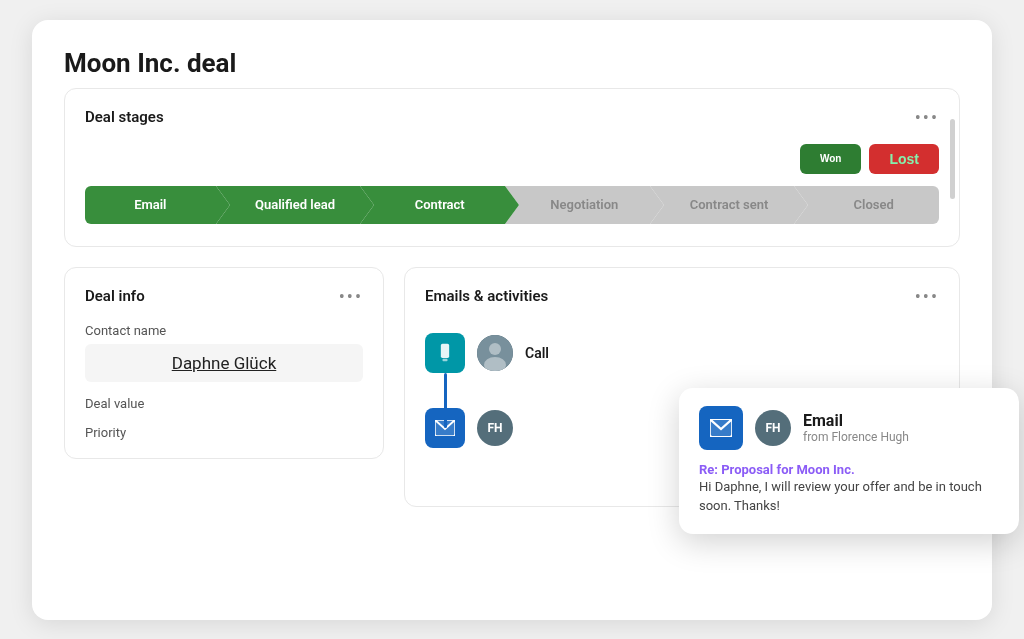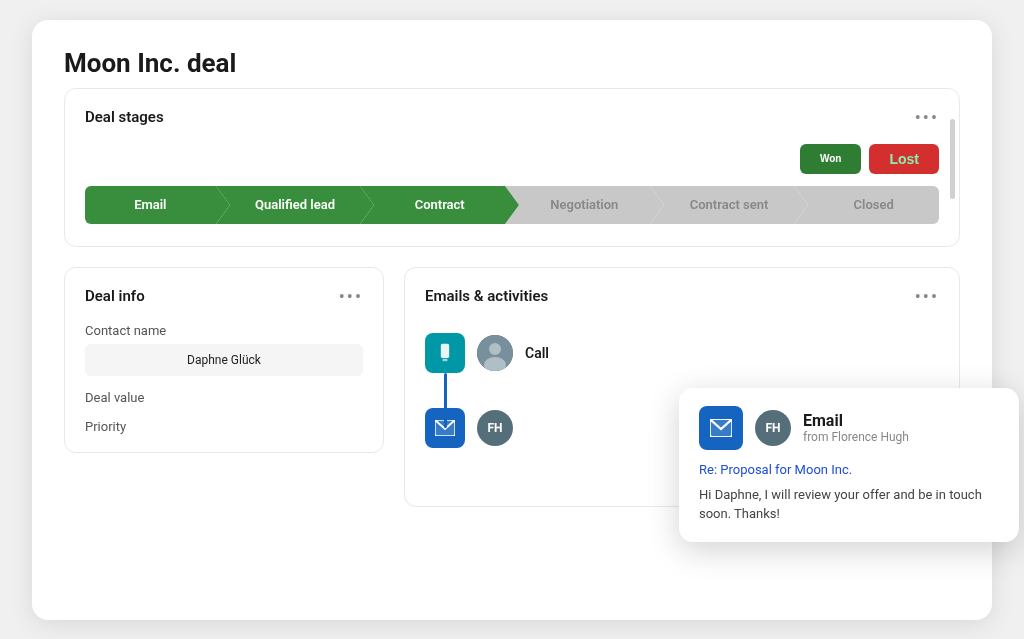--- a/index.html
+++ b/index.html
@@ -174,23 +174,24 @@
       margin-bottom: 6px;
       margin-top: 14px;
     }
     .field-label:first-of-type {
       margin-top: 6px;
     }
     .field-value {
       background: #f5f5f5;
       border-radius: 6px;
       padding: 9px 14px;
-      font-size: 12px;
+      font-size: 17px;
       color: #222;
       text-align: center;
+      text-decoration: underline;
     }
     .priority-label {
       font-size: 13px;
       color: #555;
       margin-top: 14px;
     }
 
     
     .emails-card {
       background: white;
@@ -298,23 +299,23 @@
       display: flex;
       align-items: center;
       justify-content: center;
       color: white;
       font-size: 12px;
       font-weight: 700;
       flex-shrink: 0;
     }
     .email-popup-body-title {
       font-size: 13px;
-      font-weight: 400;
-      color: #1d4ed8;
-      margin-bottom: 8px;
+      font-weight: 700;
+      color: #8b5cf6;
+      margin-bottom: 0;
     }
     .email-popup-body-text {
       font-size: 13px;
       color: #444;
       line-height: 1.5;
     }
 
     
     .scrollbar-indicator {
       position: absolute;

